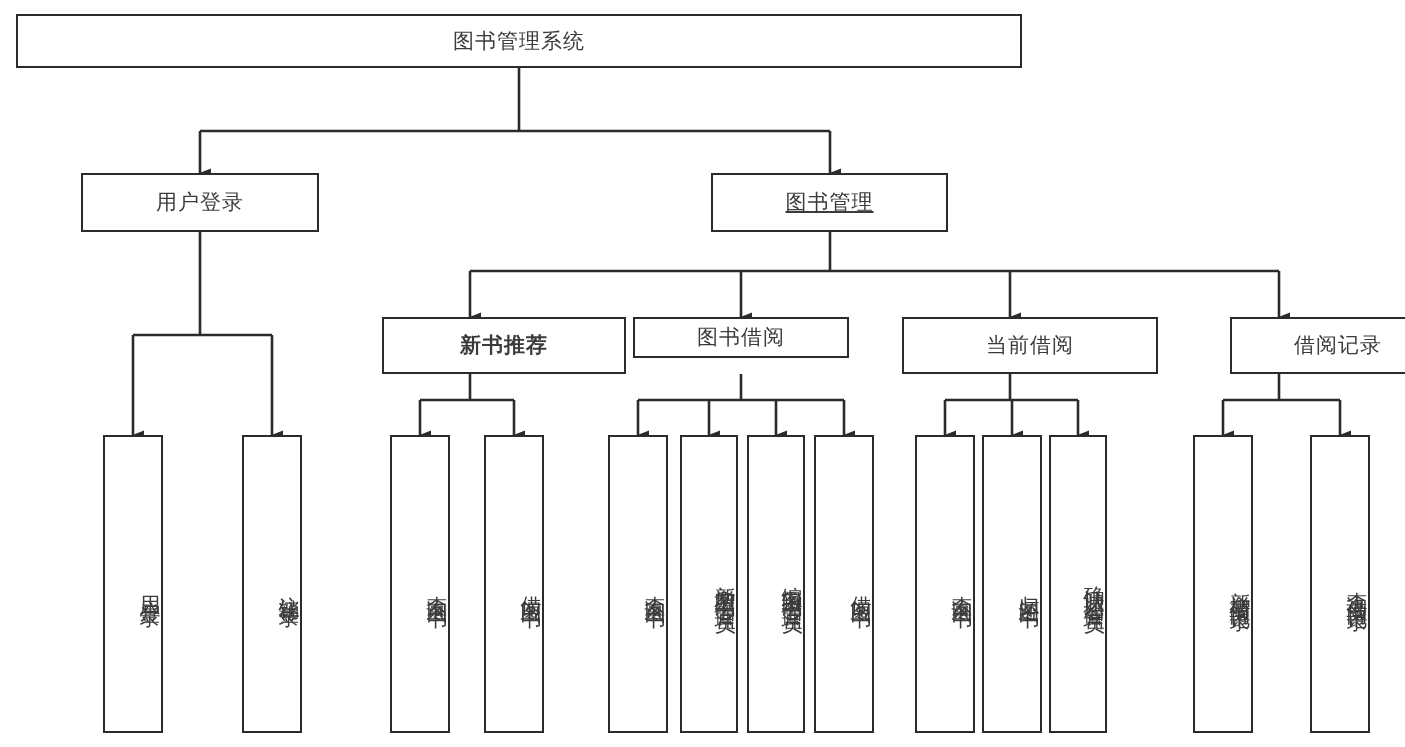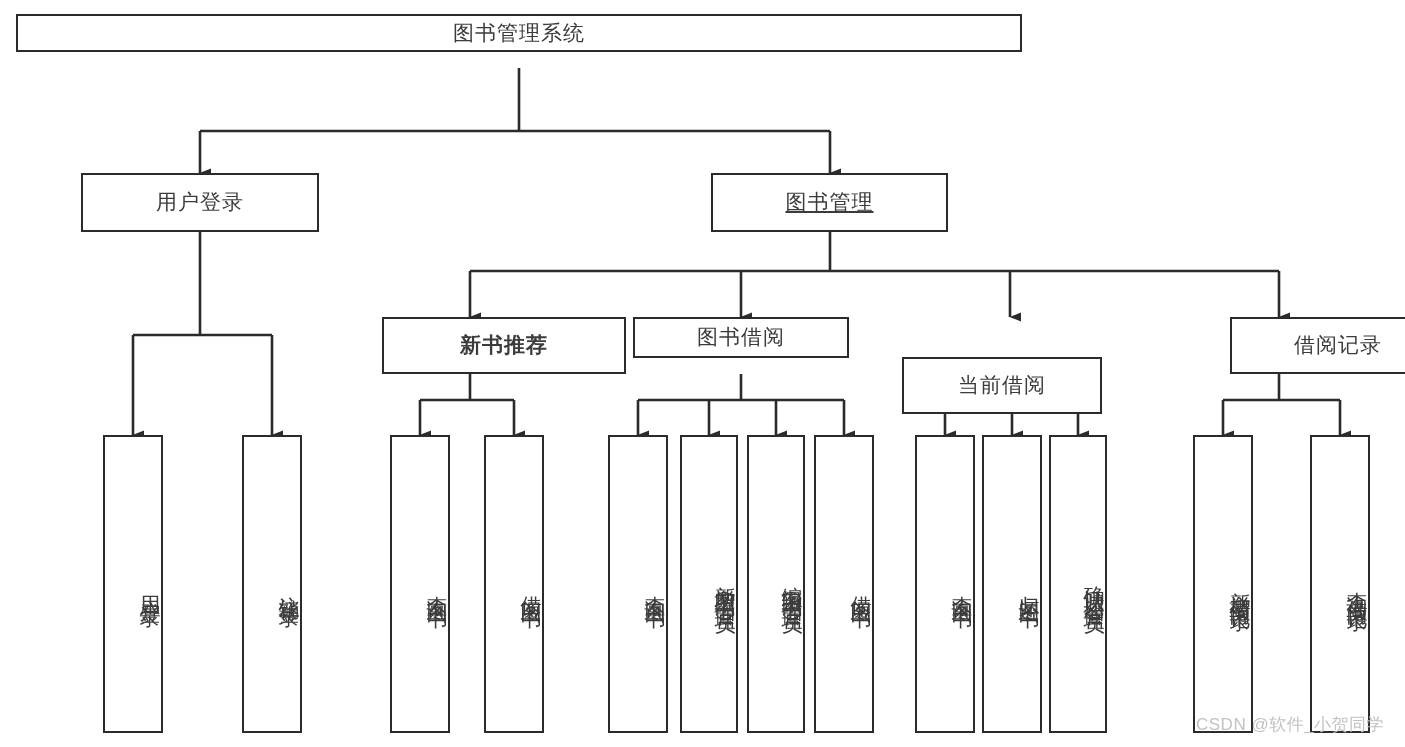--- a/index.html
+++ b/index.html
@@ -108,36 +108,36 @@
         <path d="M1012,400 L1012,435" stroke="#2b2b2b" stroke-width="2.6" fill="none" marker-end="url(#arrowhead)"></path>
         <path d="M1078,400 L1078,435" stroke="#2b2b2b" stroke-width="2.6" fill="none" marker-end="url(#arrowhead)"></path>
         <path d="M1279,374 L1279,400" stroke="#2b2b2b" stroke-width="2.6" fill="none"></path>
         <path d="M1223,400 L1340,400" stroke="#2b2b2b" stroke-width="2.6" fill="none"></path>
         <path d="M1223,400 L1223,435" stroke="#2b2b2b" stroke-width="2.6" fill="none" marker-end="url(#arrowhead)"></path>
         <path d="M1340,400 L1340,435" stroke="#2b2b2b" stroke-width="2.6" fill="none" marker-end="url(#arrowhead)"></path>
       </g>
   </svg>
 
   <div id="nodes-layer">
-      <div class="node h" style="left: 16px; top: 14px; width: 1006px; height: 38px;">
+      <div class="node h" style="left: 16px; top: 14px; width: 1006px; height: 54px;">
         <span class="node-label">图书管理系统</span>
       </div>
       <div class="node h" style="left: 81px; top: 173px; width: 238px; height: 59px;">
         <span class="node-label">用户登录</span>
       </div>
       <div class="node h" style="left: 711px; top: 173px; width: 237px; height: 59px; text-decoration: underline;">
         <span class="node-label">图书管理</span>
       </div>
       <div class="node h" style="left: 382px; top: 317px; width: 244px; height: 57px; font-weight: bold;">
         <span class="node-label">新书推荐</span>
       </div>
       <div class="node h" style="left: 633px; top: 317px; width: 216px; height: 41px;">
         <span class="node-label">图书借阅</span>
       </div>
-      <div class="node h" style="left: 902px; top: 317px; width: 200px; height: 57px; margin-top: 40px;">
+      <div class="node h" style="left: 902px; top: 317px; width: 256px; height: 57px;">
         <span class="node-label">当前借阅</span>
       </div>
       <div class="node h" style="left: 1230px; top: 317px; width: 216px; height: 57px;">
         <span class="node-label">借阅记录</span>
       </div>
       <div class="node v" style="left: 103px; top: 435px; width: 60px; height: 298px;">
         <span class="node-label">用户登录</span>
       </div>
       <div class="node v" style="left: 242px; top: 435px; width: 60px; height: 298px;">
         <span class="node-label">注销登录</span>
@@ -170,15 +170,14 @@
         <span class="node-label">确认归还（管理员）</span>
       </div>
       <div class="node v" style="left: 1193px; top: 435px; width: 60px; height: 298px;">
         <span class="node-label">新增借阅记录</span>
       </div>
       <div class="node v" style="left: 1310px; top: 435px; width: 60px; height: 298px;">
         <span class="node-label">查询借阅记录</span>
       </div>
     </div>
 
-  <div id="watermark" style="left: 1196px; top: 713px;">CSDN @软件_小贺同学</div>
 
 </div>
 
 </body></html>

